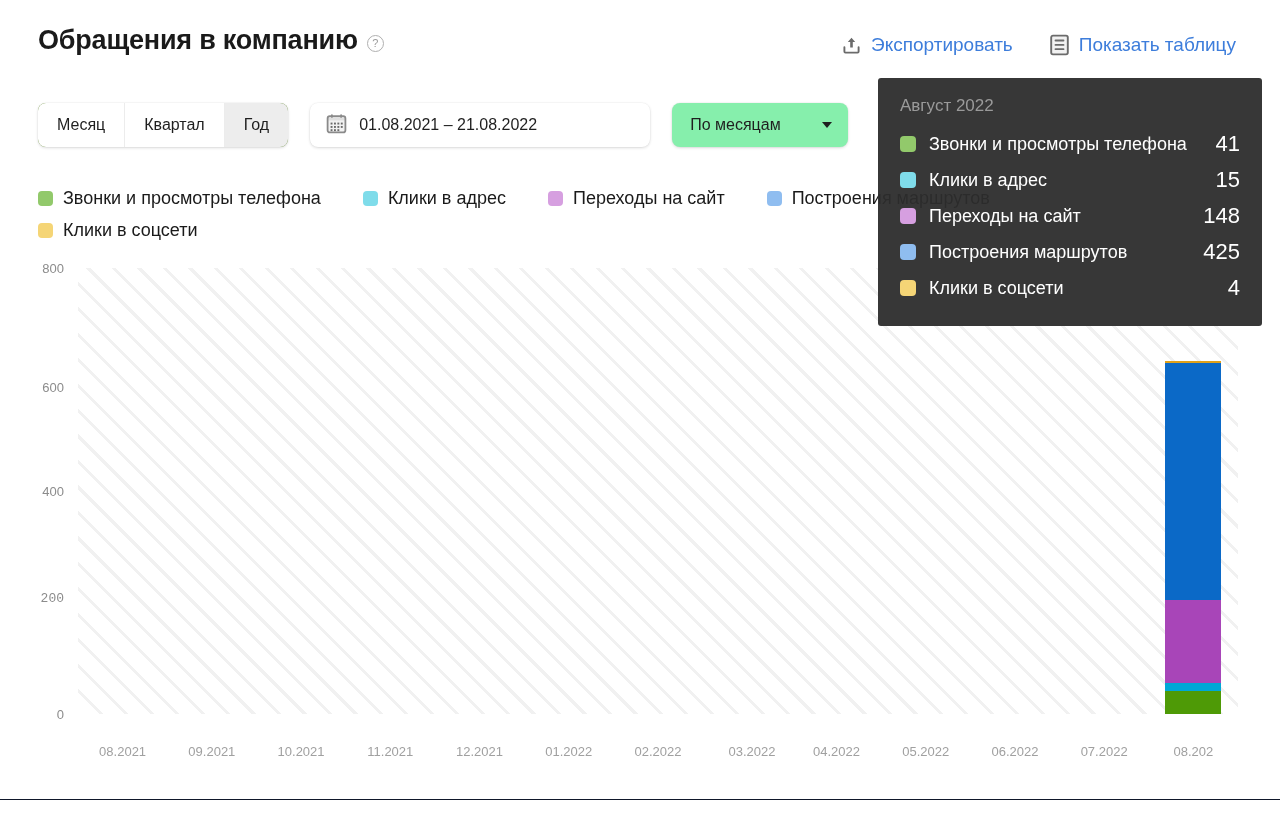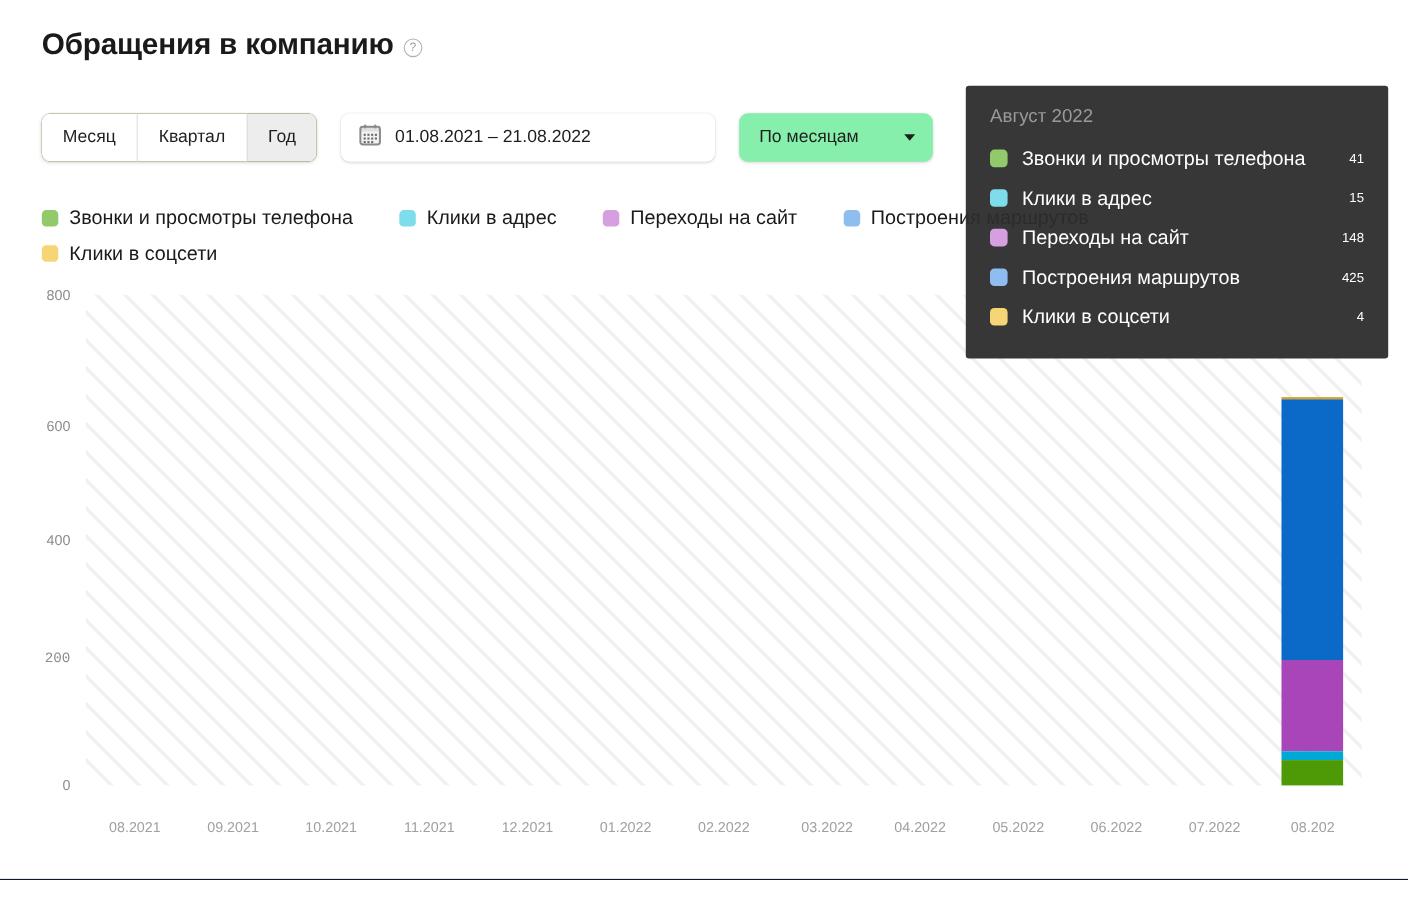--- a/index.html
+++ b/index.html
@@ -281,40 +281,63 @@
     flex: 0 0 auto;
     margin-right: 13px;
   }
   .tt-label {
     font-size: 18px;
     color: #ffffff;
     white-space: nowrap;
   }
   .tt-value {
     margin-left: auto;
-    font-size: 12px;
+    font-size: 22px;
     color: #ffffff;
     white-space: nowrap;
   }
 
   
   .legend-item.ghost { opacity: 1; }
 </style>
 </head>
 <body>
 
 <div class="page">
   <div class="card">
 
     <div class="header">
       <div class="title-wrap">
         <span class="page-title">Обращения в компанию</span>
         <span class="help-icon">?</span>
       </div>
 
+      <div class="header-actions">
+        <a class="action-link">
+          <span>
+            <svg class="icon-export" width="21" height="21" viewBox="0 0 21 21">
+              <path d="M10.5 2.8 L6.8 7 H9.2 V12.6 H11.8 V7 H14.2 Z" fill="#6b6b6b"></path>
+              <path d="M3.4 12.2 V16.6 Q3.4 17.6 4.4 17.6 H16.6 Q17.6 17.6 17.6 16.6 V12.2" fill="none" stroke="#6b6b6b" stroke-width="1.9" stroke-linecap="round"></path>
+            </svg>
+          </span>
+          <span class="label">Экспортировать</span>
+        </a>
+
+        <a class="action-link">
+          <span>
+            <svg class="icon-table" width="21" height="22" viewBox="0 0 21 22">
+              <rect x="2.2" y="1.6" width="16.6" height="18.8" rx="1.8" fill="#f2f2f2" stroke="#6b6b6b" stroke-width="1.9"></rect>
+              <rect x="5.6" y="5.6" width="9.8" height="1.9" rx="0.9" fill="#6b6b6b"></rect>
+              <rect x="5.6" y="9.9" width="9.8" height="1.9" rx="0.9" fill="#6b6b6b"></rect>
+              <rect x="5.6" y="14.2" width="9.8" height="1.9" rx="0.9" fill="#6b6b6b"></rect>
+            </svg>
+          </span>
+          <span class="label">Показать таблицу</span>
+        </a>
+      </div>
     </div>
 
     <div class="controls">
 
       <div class="seg-group">
         <button class="seg-btn">Месяц</button>
         <button class="seg-btn">Квартал</button>
         <button class="seg-btn active">Год</button>
       </div>
 

